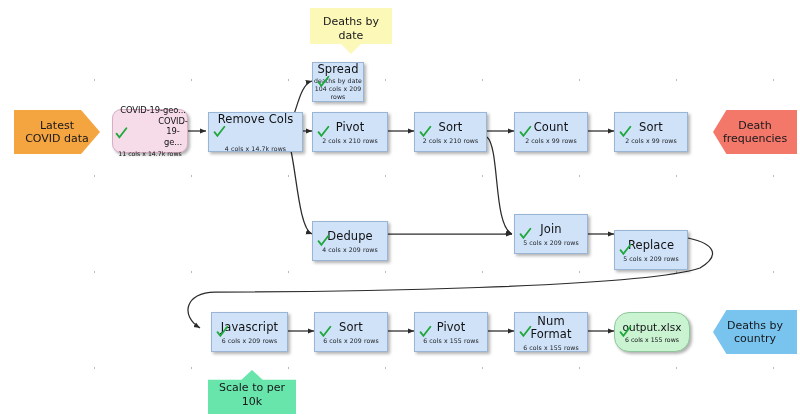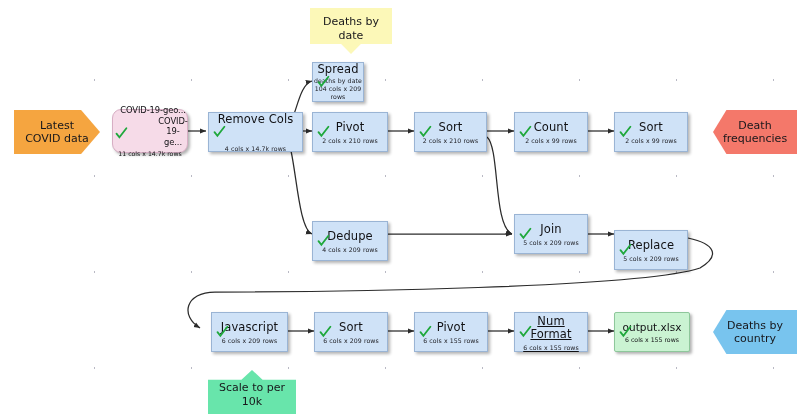--- a/index.html
+++ b/index.html
@@ -73,21 +73,21 @@
     font-size: 8.4px;
     line-height: 10.5px;
     letter-spacing: -.1px;
   }
   .filenode .meta { font-size: 6.2px; margin-top: 3px; }
 
   
   .greenfile {
     background: #caf3d2;
     border: 1px solid #8ec79b;
-    border-radius: 2px;
+    border-radius: 15px;
     box-shadow: 2px 2px 3px rgba(0,0,0,0.30);
   }
   .greenfile .title { font-size: 10.5px; line-height: 12px; }
   .greenfile .meta { font-size: 6.2px; margin-top: 3px; }
 
   
   .term {
     position: absolute;
     display: flex; align-items: center; justify-content: center;
     text-align: center;
@@ -336,21 +336,21 @@
   <div class="node proc" style="left:414px; top:312px; width:74px; height:40px;">
     <span class="check">
       <svg viewBox="0 0 13 13" width="13" height="13">
           <path d="M1.5,6.6 L4.4,10.2 L11.4,1.3" stroke="#1fa83c" stroke-width="1.8" fill="none" stroke-linecap="round"></path>
         </svg>
     </span>
     <div class="title">Pivot</div>
     <div class="meta">6 cols x 155 rows</div>
   </div>
 
-  <div class="node proc" style="left:514px; top:312px; width:74px; height:40px;text-decoration:underline;">
+  <div class="node proc" style="left:514px; top:312px; width:74px; height:40px;">
     <span class="check">
       <svg viewBox="0 0 13 13" width="13" height="13">
           <path d="M1.5,6.6 L4.4,10.2 L11.4,1.3" stroke="#1fa83c" stroke-width="1.8" fill="none" stroke-linecap="round"></path>
         </svg>
     </span>
     <div class="title">Num Format</div>
     <div class="meta">6 cols x 155 rows</div>
   </div>
 
   <div class="node greenfile" style="left:614px; top:312px; width:76px; height:40px;">

